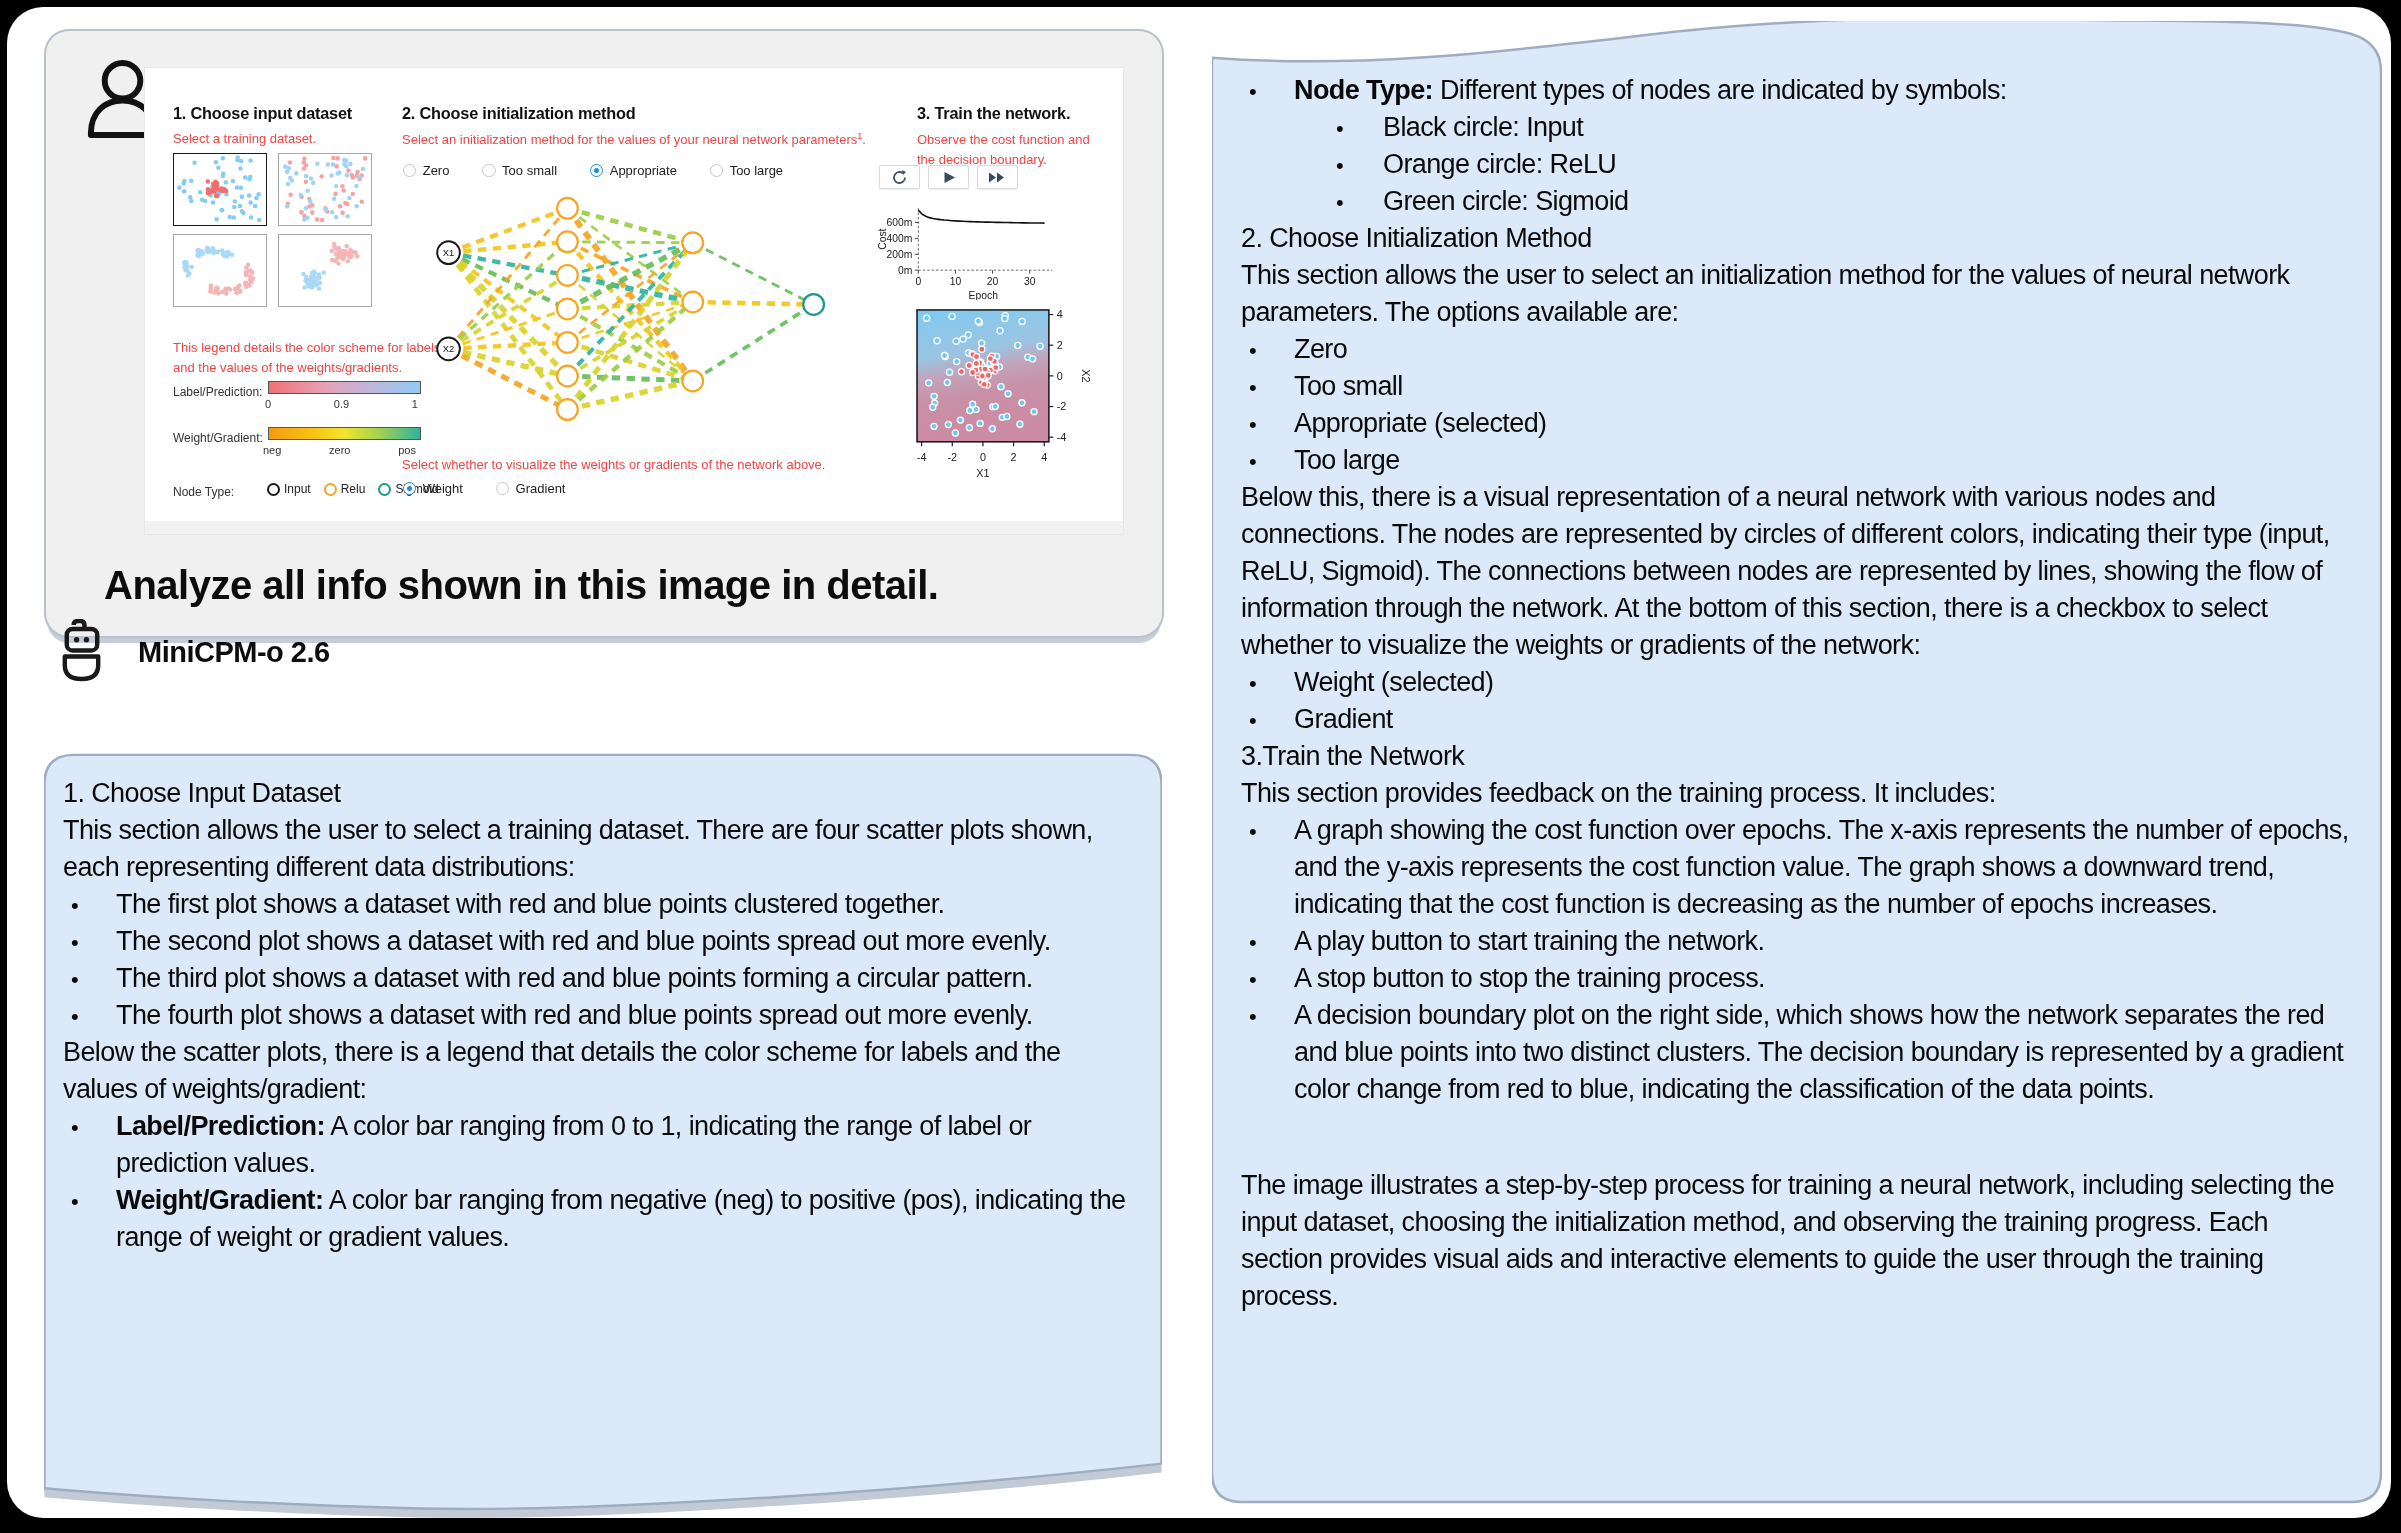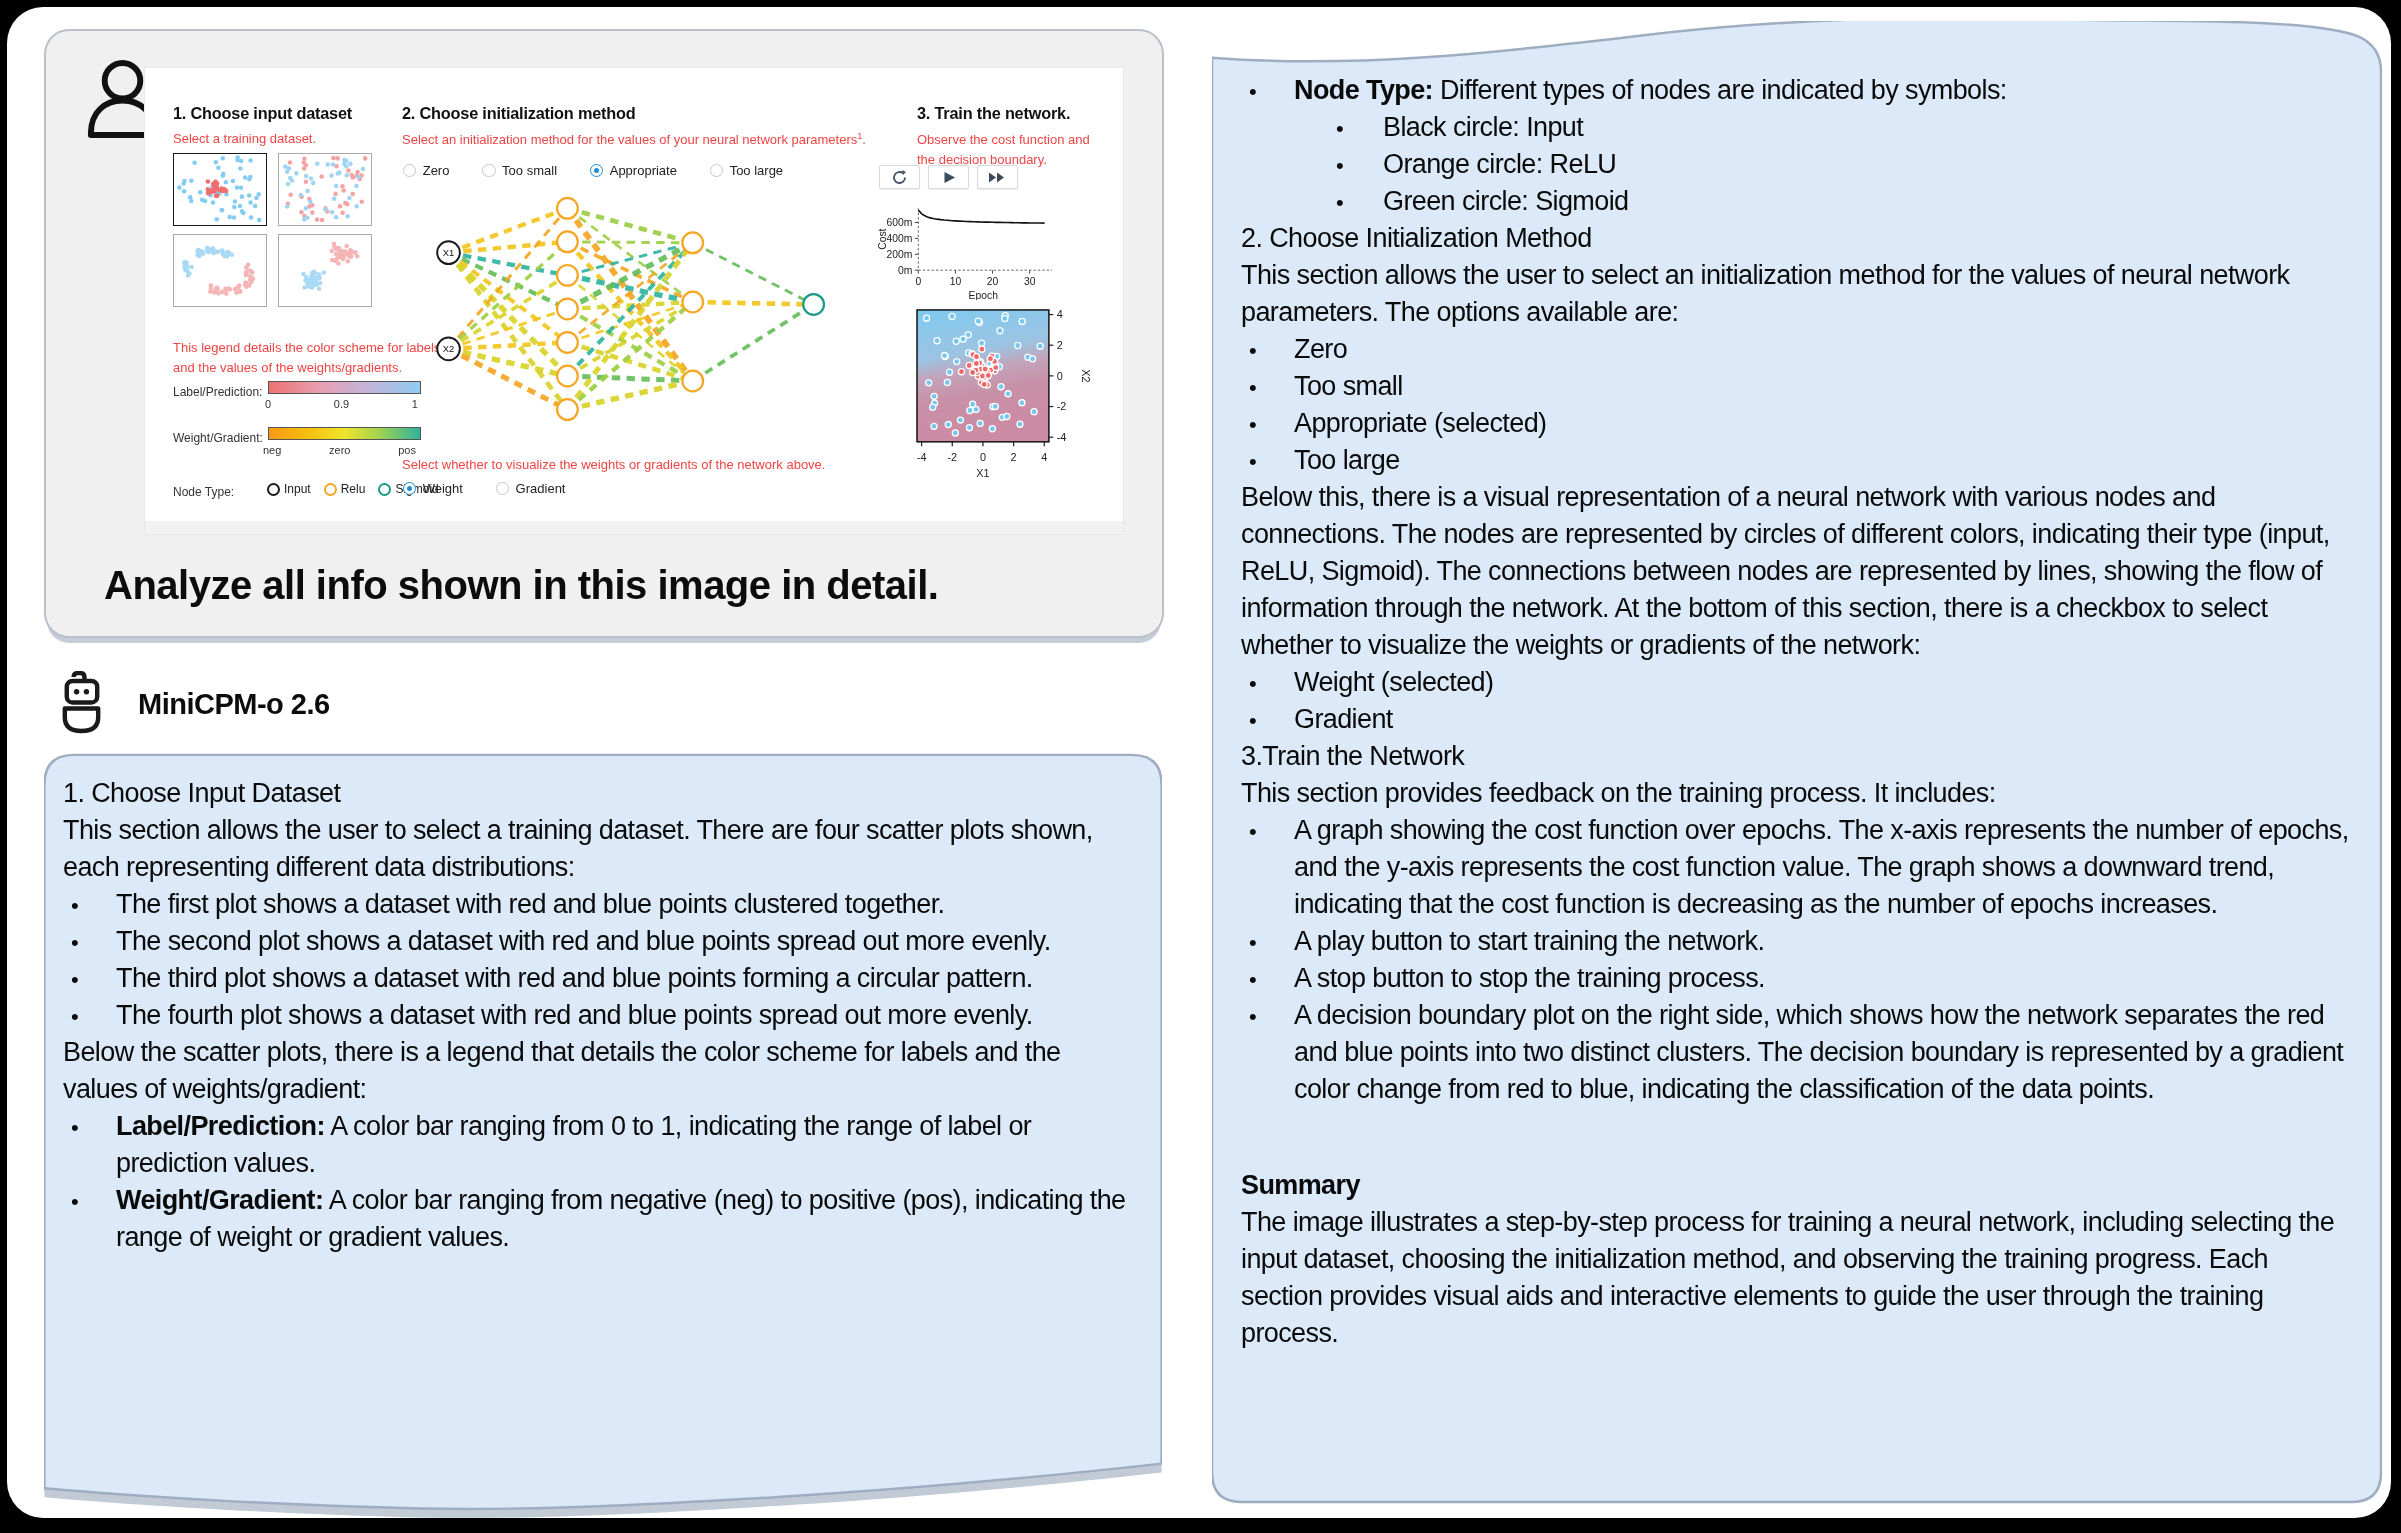--- a/index.html
+++ b/index.html
@@ -36,21 +36,21 @@
   .radio.sel{border-color:#1f8dd6;}
   .radio.sel::after{content:'';position:absolute;inset:3px;background:#1f8dd6;border-radius:50%;}
   .radio-item span.lab{font-size:13px;color:#222;margin-left:6.4px;}
   .nt-item{display:flex;align-items:flex-end;margin-right:13px;}
   .nt-ring{width:13px;height:13px;border-radius:50%;background:#fff;flex:none;margin-right:4px;}
   .nt-item span{font-size:12px;color:#222;}
   .mini-btn{position:absolute;width:41px;height:24px;background:#fff;border:0.5px solid #d9d9d9;
     border-radius:2px;box-shadow:0 0.5px 1px rgba(0,0,0,.08);display:flex;align-items:center;justify-content:center;}
 
   
-  .model-row{position:absolute;left:47px;top:664px;display:flex;align-items:center;}
+  .model-row{position:absolute;left:47px;top:612px;display:flex;align-items:center;}
   .model-name{font-size:29px;font-weight:bold;color:#0c0c0c;margin-left:29px;letter-spacing:-0.5px;}
 
   
   .panel{position:absolute;}
   .panel svg.bg{position:absolute;left:0;top:0;}
   .panel-text{position:absolute;}
   .blk{position:relative;font-size:27px;line-height:37px;color:#0a0a0a;letter-spacing:-0.6px;}
   .blk b{letter-spacing:-0.6px;}
   .blk .dot{position:absolute;font-size:22px;}
   .bullet1{padding-left:53px;}
@@ -768,20 +768,19 @@
           <div class="blk para"><span class="txt">Below this, there is a visual representation of a neural network with various nodes and connections. The nodes are represented by circles of different colors, indicating their type (input, ReLU, Sigmoid). The connections between nodes are represented by lines, showing the flow of information through the network. At the bottom of this section, there is a checkbox to select whether to visualize the weights or gradients of the network:</span></div>
           <div class="blk bullet1"><span class="dot">•</span><span class="txt">Weight (selected)</span></div>
           <div class="blk bullet1"><span class="dot">•</span><span class="txt">Gradient</span></div>
           <div class="blk para"><span class="txt">3.Train the Network</span></div>
           <div class="blk para"><span class="txt">This section provides feedback on the training process. It includes:</span></div>
           <div class="blk bullet1"><span class="dot">•</span><span class="txt">A graph showing the cost function over epochs. The x-axis represents the number of epochs, and the y-axis represents the cost function value. The graph shows a downward trend, indicating that the cost function is decreasing as the number of epochs increases.</span></div>
           <div class="blk bullet1"><span class="dot">•</span><span class="txt">A play button to start training the network.</span></div>
           <div class="blk bullet1"><span class="dot">•</span><span class="txt">A stop button to stop the training process.</span></div>
           <div class="blk bullet1"><span class="dot">•</span><span class="txt">A decision boundary plot on the right side, which shows how the network separates the red and blue points into two distinct clusters. The decision boundary is represented by a gradient color change from red to blue, indicating the classification of the data points.</span></div>
           <div class="spacer"></div>
-          <div class="blk para"><span class="txt"><b>Summary</b></span></div>
           <div class="blk para"><span class="txt">The image illustrates a step-by-step process for training a neural network, including selecting the input dataset, choosing the initialization method, and observing the training progress. Each section provides visual aids and interactive elements to guide the user through the training process.</span></div>
         </div>
   </div>
 
  </div>
 </div>
 
 
 </body></html>

